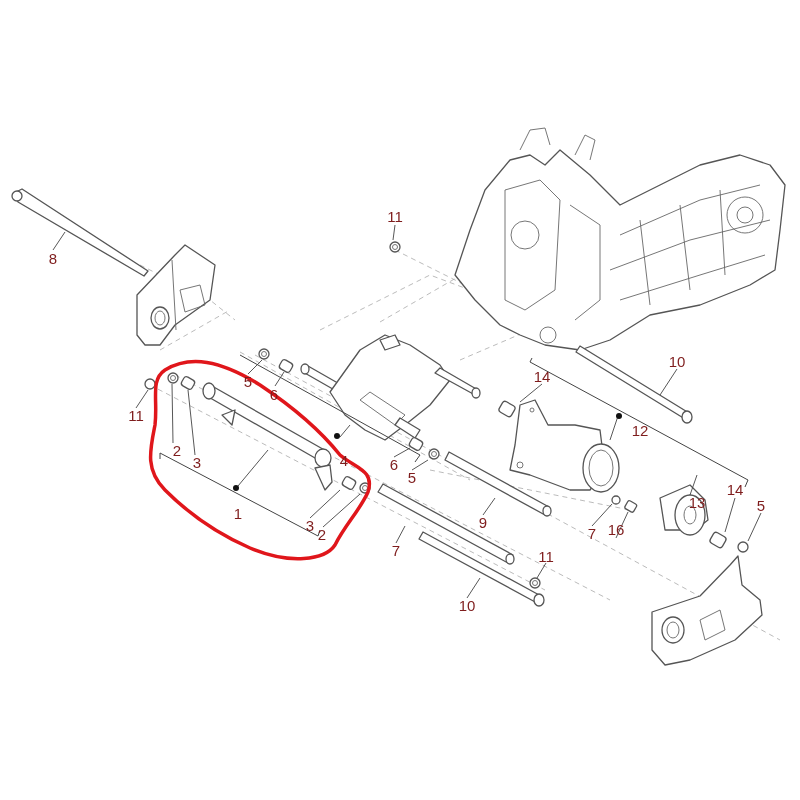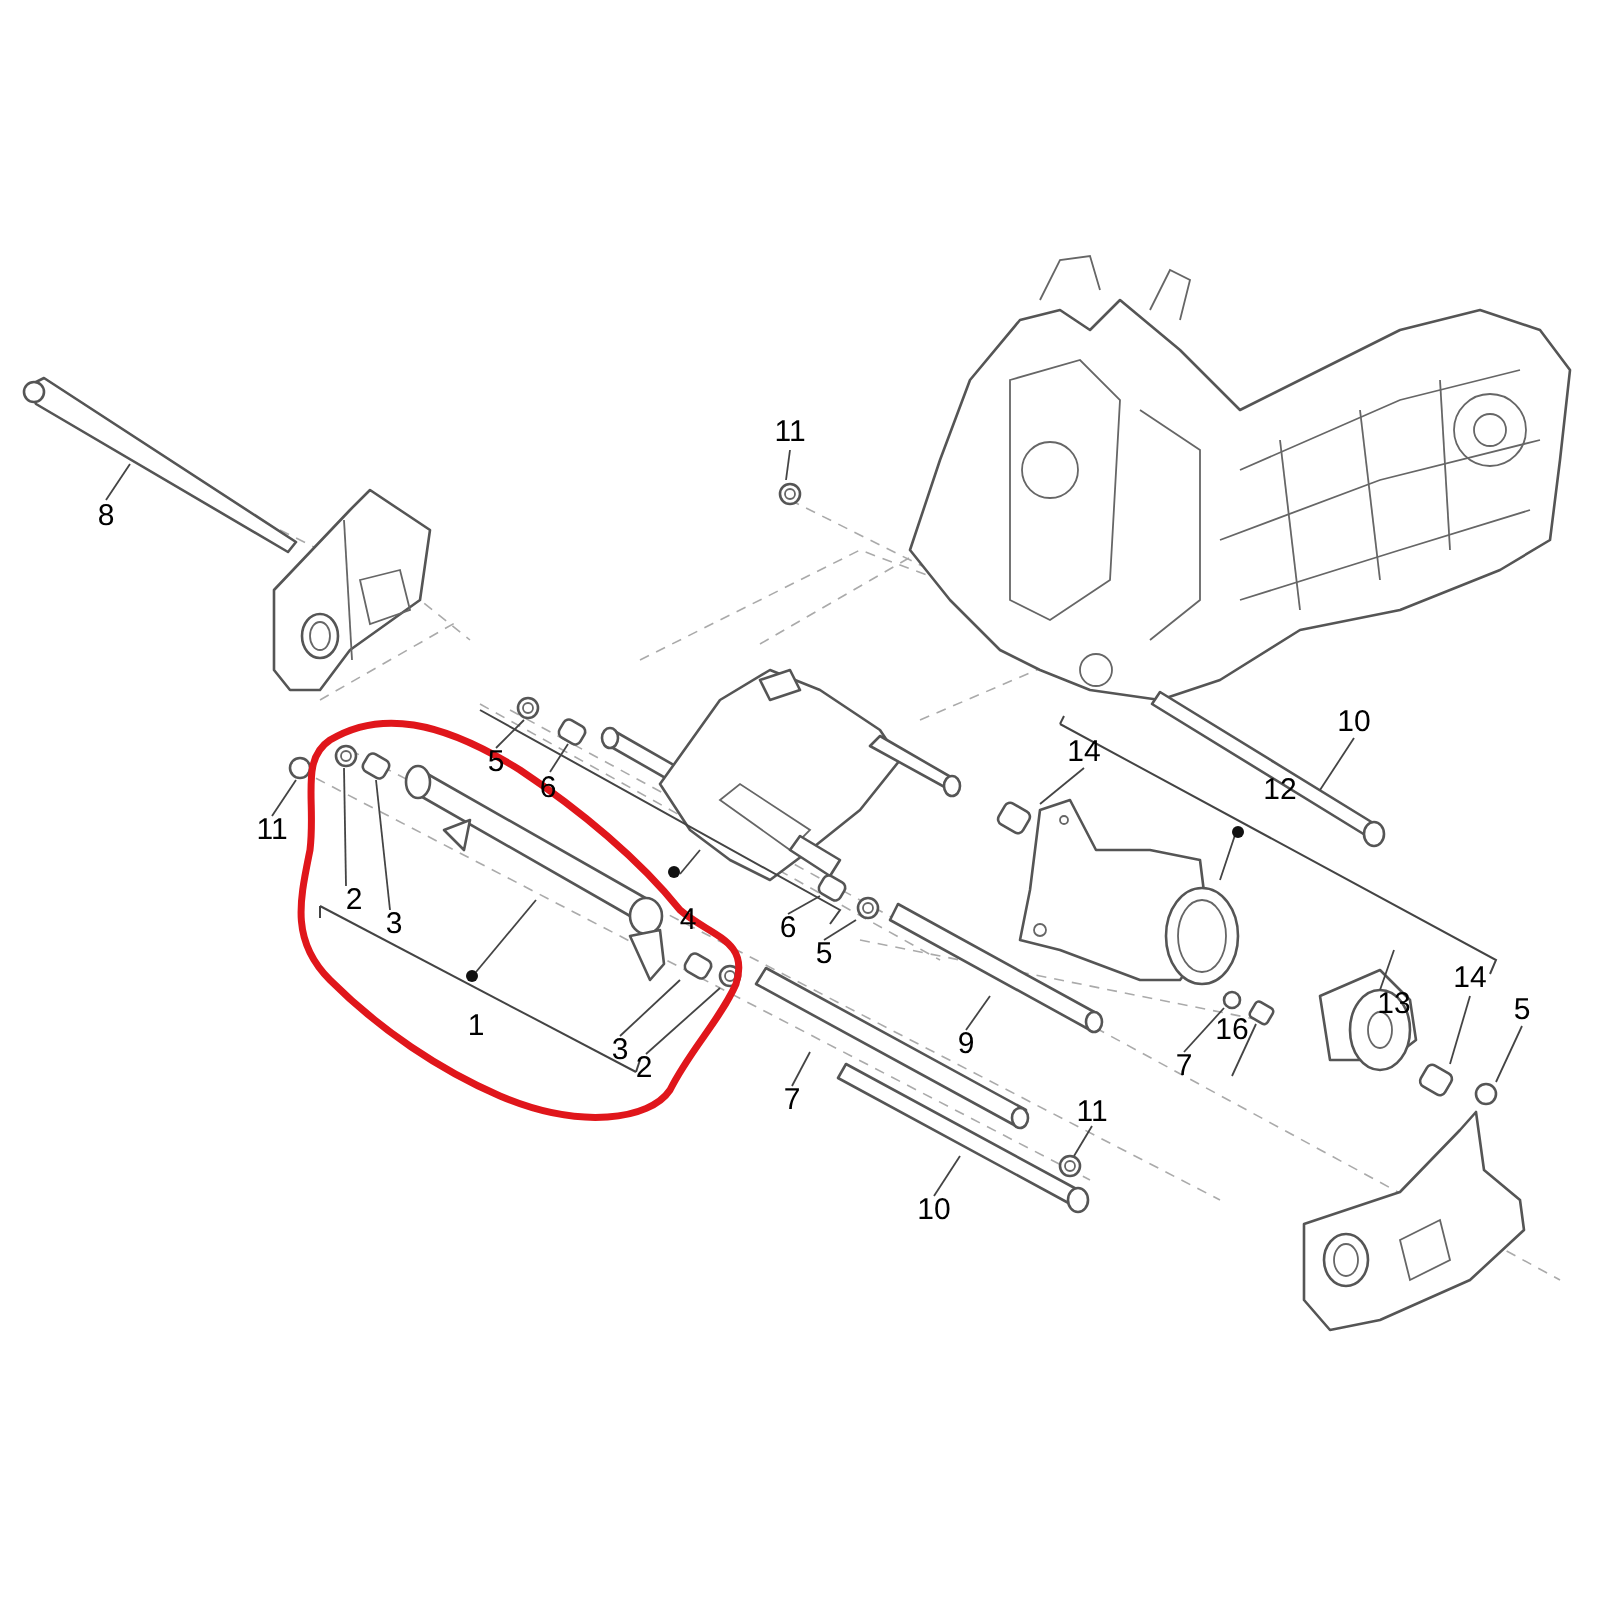--- a/index.html
+++ b/index.html
@@ -4,21 +4,21 @@
 <style>
   html,body{margin:0;padding:0;background:#ffffff;}
   body{width:800px;height:800px;overflow:hidden;position:relative;font-family:"Liberation Sans",sans-serif;}
   #canvas{position:absolute;left:0;top:0;width:800px;height:800px;}
   .part{fill:#ffffff;stroke:#555;stroke-width:1.3;stroke-linejoin:round;}
   .part-thin{fill:none;stroke:#666;stroke-width:0.9;}
   .dash{fill:none;stroke:#aaa;stroke-width:0.8;stroke-dasharray:5 4;}
   .leader{fill:none;stroke:#444;stroke-width:0.9;}
   .groupline{fill:none;stroke:#444;stroke-width:1;}
   .dot{fill:#111;}
-  .callout{position:absolute;font-size:15px;color:#000000;line-height:1;white-space:nowrap;transform:translate(-50%,-50%);}
+  .callout{position:absolute;font-size:15px;color:#7f1d1d;line-height:1;white-space:nowrap;transform:translate(-50%,-50%);}
   .highlight{fill:none;stroke:#e0161b;stroke-width:3.5;stroke-linecap:round;stroke-linejoin:round;}
 </style>
 </head>
 <body>
 
 <svg id="canvas" viewBox="0 0 800 800" xmlns="http://www.w3.org/2000/svg">
 
   <g>
     <path class="dash" d="M150,385 L545,590"></path>
     <path class="dash" d="M175,375 L610,600"></path>
@@ -197,20 +197,20 @@
     <span class="callout" style="left: 344px; top: 460px;">4</span>
     <span class="callout" style="left: 310px; top: 525px;">3</span>
     <span class="callout" style="left: 322px; top: 534px;">2</span>
     <span class="callout" style="left: 394px; top: 464px;">6</span>
     <span class="callout" style="left: 412px; top: 477px;">5</span>
     <span class="callout" style="left: 396px; top: 550px;">7</span>
     <span class="callout" style="left: 483px; top: 522px;">9</span>
     <span class="callout" style="left: 677px; top: 361px;">10</span>
     <span class="callout" style="left: 467px; top: 605px;">10</span>
     <span class="callout" style="left: 546px; top: 556px;">11</span>
-    <span class="callout" style="left: 640px; top: 395px;">12</span>
+    <span class="callout" style="left: 640px; top: 430px;">12</span>
     <span class="callout" style="left: 697px; top: 467px; margin-top: 35px;">13</span>
     <span class="callout" style="left: 542px; top: 376px;">14</span>
     <span class="callout" style="left: 735px; top: 489px;">14</span>
     <span class="callout" style="left: 761px; top: 505px;">5</span>
-    <span class="callout" style="left: 616px; top: 515px;">16</span>
+    <span class="callout" style="left: 616px; top: 529px;">16</span>
     <span class="callout" style="left: 592px; top: 533px;">7</span>
   </div>
 
 </body></html>

